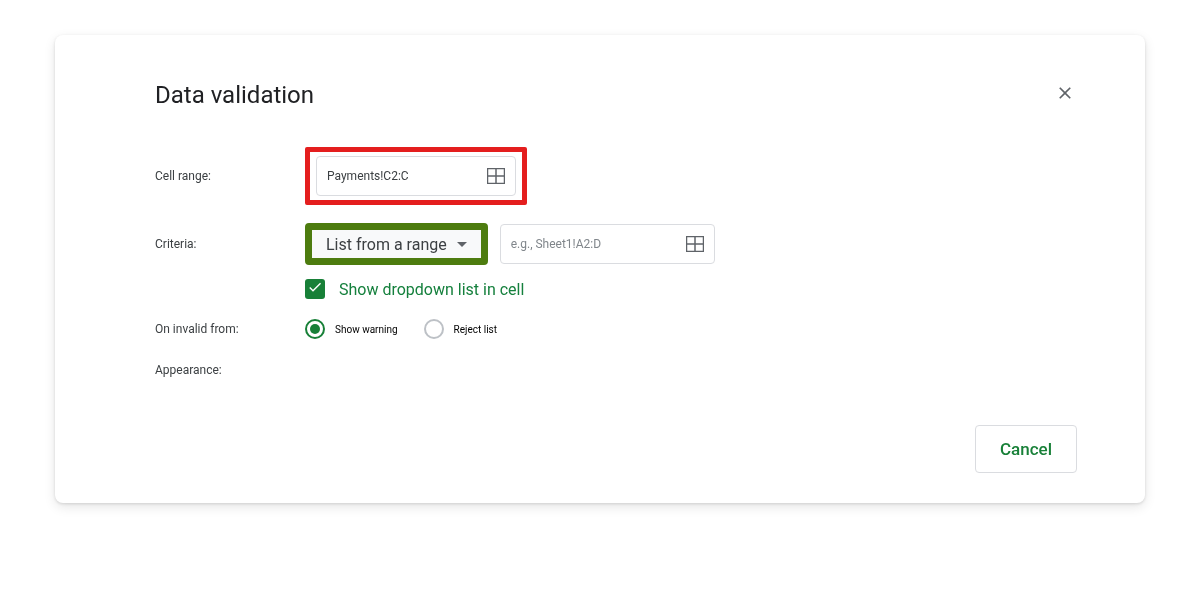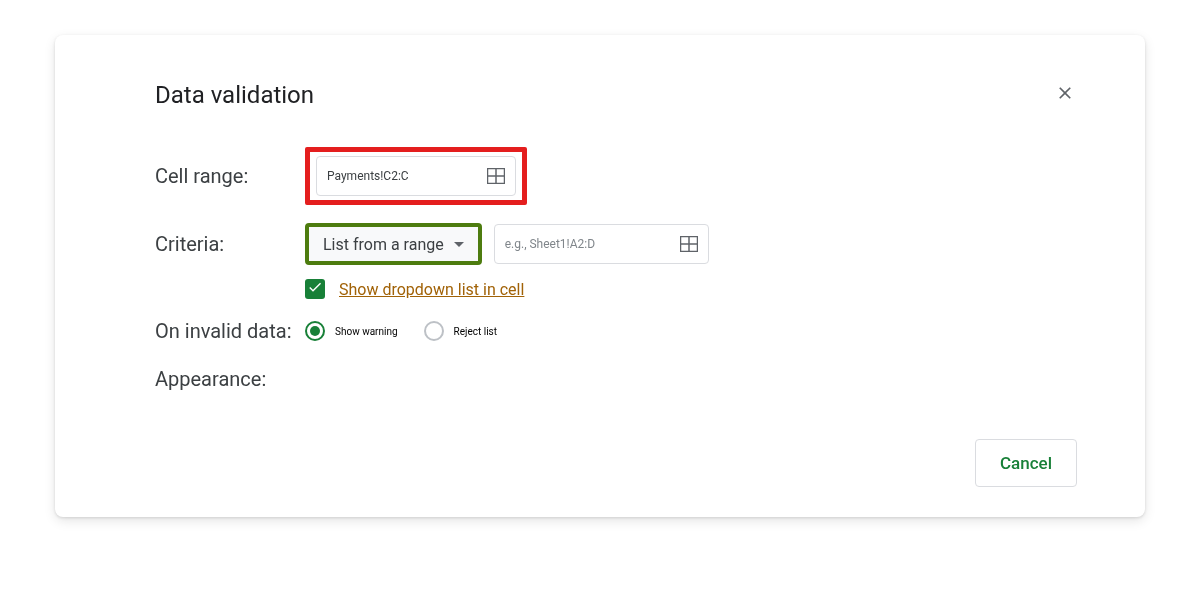--- a/index.html
+++ b/index.html
@@ -51,21 +51,21 @@
       font-size: 22px;
     }
     .form-row {
       display: flex;
       align-items: center;
       margin-bottom: 18px;
       padding-left: 52px;
     }
     .row-label {
       width: 150px;
-      font-size: 20px;
+      font-size: 12px;
       color: #3c4043;
       flex-shrink: 0;
     }
     .highlight-box {
       border: 5px solid #e41e1e;
       padding: 4px 6px;
       border-radius: 2px;
       display: inline-flex;
     }
     .text-input {
@@ -93,21 +93,21 @@
       width: 18px;
       height: 16px;
       display: inline-block;
       flex-shrink: 0;
     }
     .grid-icon svg {
       width: 100%;
       height: 100%;
     }
     .dropdown {
-      border: 4px solid #4d7c0f;
+      border: 7px solid #4d7c0f;
       border-radius: 4px;
       height: 42px;
       padding: 0 14px;
       display: flex;
       align-items: center;
       background: #f8f9fa;
       font-size: 16px;
       color: #3c4043;
       gap: 10px;
       cursor: pointer;
@@ -147,22 +147,21 @@
     .checkbox.unchecked {
       background: #fff;
       border: 2px solid #5f6368;
     }
     .checkbox svg {
       width: 16px;
       height: 16px;
     }
     .checkbox-label {
       font-size: 16px;
-      color: #a16207;
-      text-decoration: underline;
+      color: #15803d;
     }
     .radio-group {
       display: flex;
       gap: 26px;
       align-items: center;
     }
     .radio-item {
       display: flex;
       align-items: center;
       gap: 10px;
@@ -289,21 +288,21 @@
       <span>
         <svg viewBox="0 0 24 24">
             <path d="M9 16.17L4.83 12l-1.42 1.41L9 19 21 7l-1.41-1.41z" fill="#fff"></path>
           </svg>
       </span>
     </div>
     <span class="checkbox-label">Show dropdown list in cell</span>
   </div>
 
   <div class="form-row" style="margin-bottom: 24px;">
-    <div class="row-label">On invalid data:</div>
+    <div class="row-label">On invalid from:</div>
     <div class="radio-group">
       <div class="radio-item">
         <div class="radio selected"></div>
         <span class="radio-label">Show warning</span>
       </div>
       <div class="radio-item">
         <div class="radio unselected"></div>
         <span class="radio-label">Reject list</span>
       </div>
     </div>

